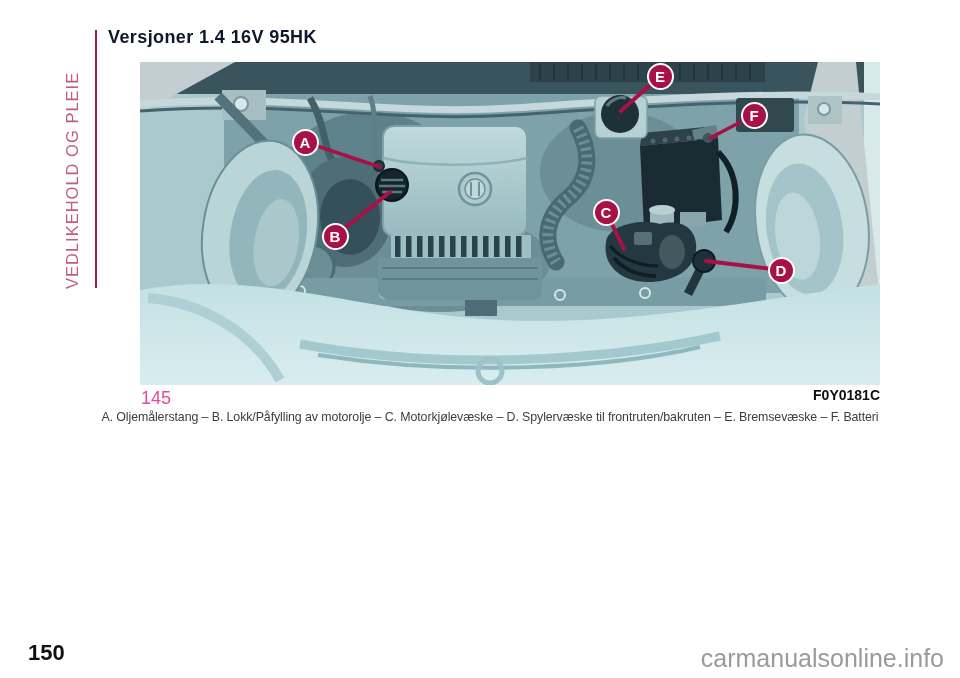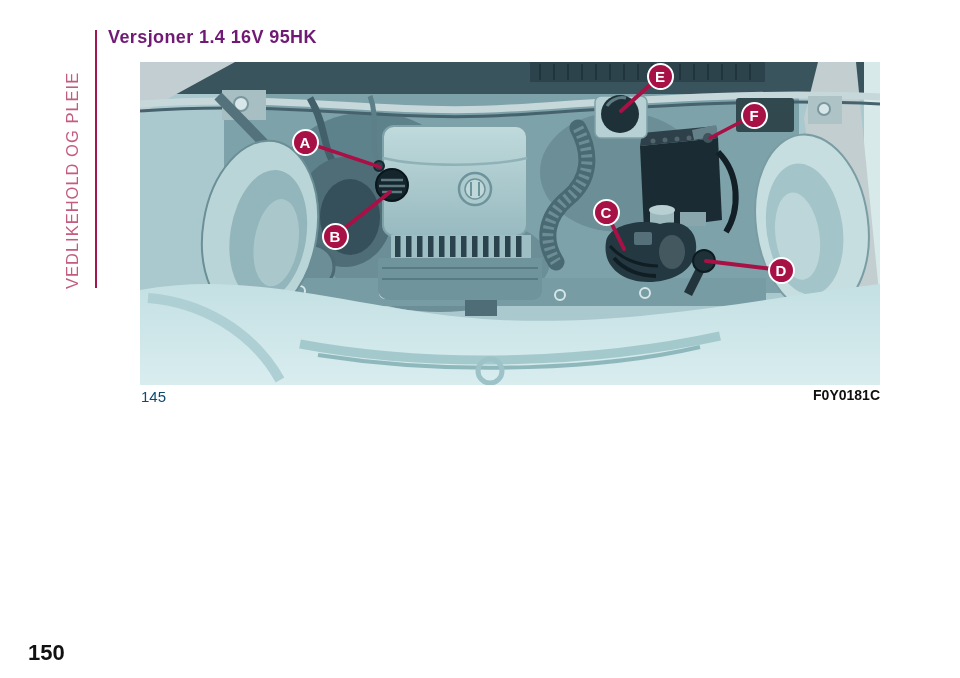--- a/index.html
+++ b/index.html
@@ -11,31 +11,31 @@
   .sidebar-label{
     position:absolute;left:63px;top:289px;
     transform:rotate(-90deg);transform-origin:0 0;
     font-size:16.5px;letter-spacing:1px;color:#c35c80;white-space:nowrap;
   }
   .sidebar-rule{
     position:absolute;left:95px;top:30px;width:2px;height:258px;background:#a3164f;
   }
   .title{
     position:absolute;left:108px;top:27px;
-    font-size:18px;font-weight:bold;color:#701a75;letter-spacing:.4px;white-space:nowrap;
+    font-size:18px;font-weight:bold;color:#0f172a;letter-spacing:.4px;white-space:nowrap;
   }
   .figure{position:absolute;left:140px;top:62px;width:740px;height:323px;}
   .figure svg{position:absolute;left:0;top:0;width:740px;height:323px;display:block;}
   .callout{
     position:absolute;width:27px;height:27px;margin:-13.5px 0 0 -13.5px;
     border-radius:50%;background:#a81146;border:2px solid #ffffff;box-sizing:border-box;
     color:#ffffff;font-weight:bold;font-size:15px;line-height:1;
     display:flex;align-items:center;justify-content:center;
   }
-  .fig-number{position:absolute;left:141px;top:388px;font-size:15px;color:#0c4a6e;}
+  .fig-number{position:absolute;left:141px;top:388px;font-size:18px;color:#ec4899;}
   .fig-code{position:absolute;right:80px;top:387px;font-size:14px;font-weight:bold;color:#101010;}
   .caption{
     position:absolute;left:100px;top:410px;width:780px;text-align:center;
     font-size:12.4px;color:#3d3d3d;white-space:nowrap;letter-spacing:-0.1px;
   }
   .page-number{position:absolute;left:28px;top:640px;font-size:22px;font-weight:bold;color:#111111;text-align:right;}
   .watermark{position:absolute;right:16px;top:644px;font-size:25px;color:#9a9a9a;}
 </style>
 </head>
 <body>
@@ -237,15 +237,17 @@
     <div class="callout" style="left:165px;top:80px">A</div>
     <div class="callout" style="left:195px;top:174px">B</div>
     <div class="callout" style="left:466px;top:150px">C</div>
     <div class="callout" style="left:641px;top:208px">D</div>
     <div class="callout" style="left:520px;top:14px">E</div>
     <div class="callout" style="left:614px;top:53px">F</div>
   </div>
 
   <div class="fig-number">145</div>
   <div class="fig-code">F0Y0181C</div>
+  <div class="caption">A. Oljemålerstang – B. Lokk/Påfylling av motorolje – C. Motorkjølevæske – D. Spylervæske til frontruten/bakruten – E. Bremsevæske – F. Batteri</div>
 
   <div class="page-number">150</div>
+  <div class="watermark">carmanualsonline.info</div>
 </div>
 
 </body></html>

